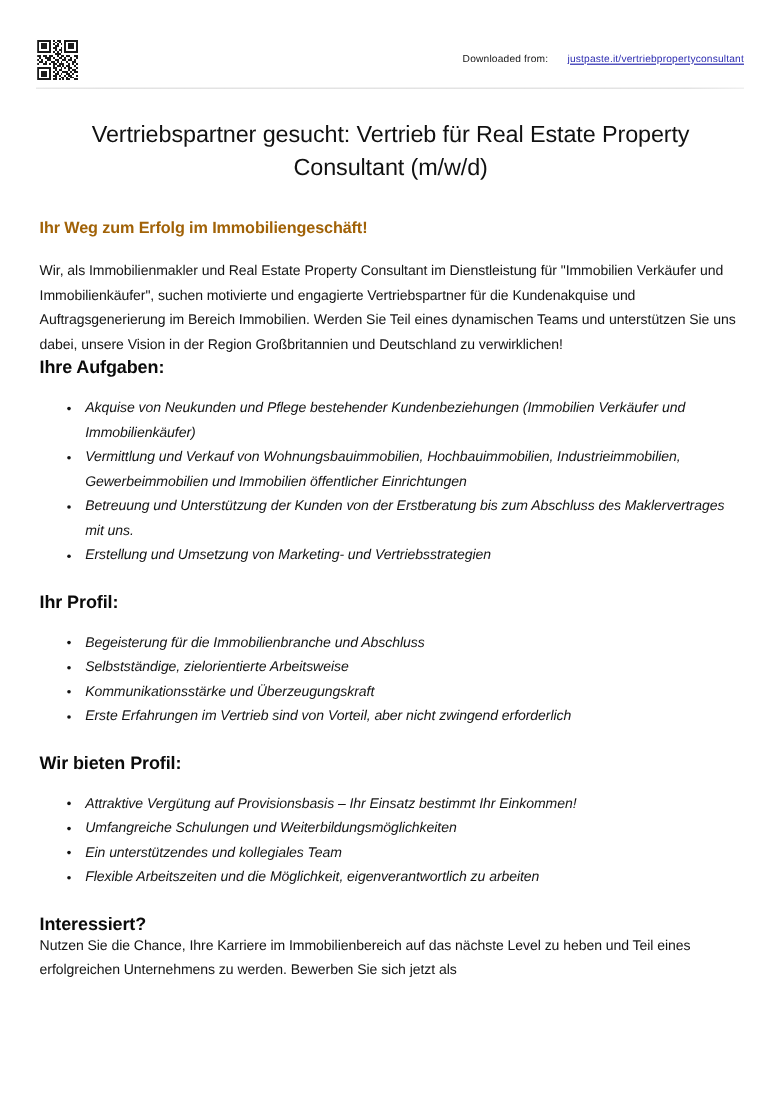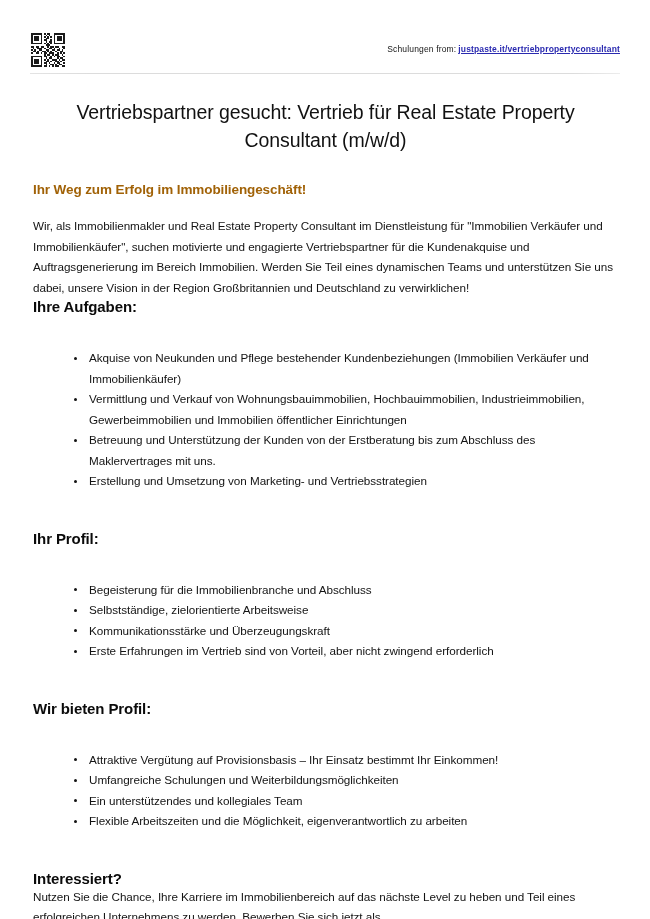--- a/index.html
+++ b/index.html
@@ -56,22 +56,21 @@
     color: #161616;
     white-space: nowrap;
   }
   .download-label {
     color: #161616;
   }
   .download-link {
     color: #2a2ab0;
     text-decoration: underline;
     text-underline-offset: 1px;
-    margin-left: 2px;
-    font-weight: bold;
+    margin-left: 16px;
   }
 
   .header-rule {
     position: absolute;
     left: 30px;
     top: 73px;
     width: 590px;
     height: 1px;
     background: linear-gradient(to right, #e3e3e3, #dcdcdc 10%, #dcdcdc 92%, #ececec);
   }
@@ -120,23 +119,24 @@
     line-height: 20.5px;
     color: #131313;
     letter-spacing: -0.05px;
   }
 
   .para-intro {
     margin-top: 17px;
   }
 
   .bullets {
-    margin: 18px;
+    margin: 0;
     padding: 0 0 0 22px;
     list-style: none;
+    font-style: italic;
   }
   .bullets li {
     position: relative;
     font-size: 11.7px;
     line-height: 20.5px;
     color: #131313;
     letter-spacing: -0.05px;
     padding-left: 16px;
     margin: 0;
   }
@@ -298,21 +298,21 @@
             <rect x="8" y="20" width="2" height="1"></rect>
           <rect x="11" y="20" width="1" height="1"></rect>
             <rect x="13" y="20" width="1" height="1"></rect>
           <rect x="15" y="20" width="2" height="1"></rect>
             <rect x="19" y="20" width="2" height="1"></rect>
         </g>
       </svg>
     </span>
 
     <div class="download-line">
-      <span class="download-label">Schulungen from:</span><a class="download-link" href="#">justpaste.it/vertriebpropertyconsultant</a>
+      <span class="download-label">Downloaded from:</span><a class="download-link" href="#">justpaste.it/vertriebpropertyconsultant</a>
     </div>
 
     <div class="header-rule"></div>
   </div>
 
   <div class="content">
 
     <h1 class="doc-title">Vertriebspartner gesucht: Vertrieb für Real Estate Property Consultant (m/w/d)</h1>
 
     <h2 class="section-heading heading-lead">Ihr Weg zum Erfolg im Immobiliengeschäft!</h2>

